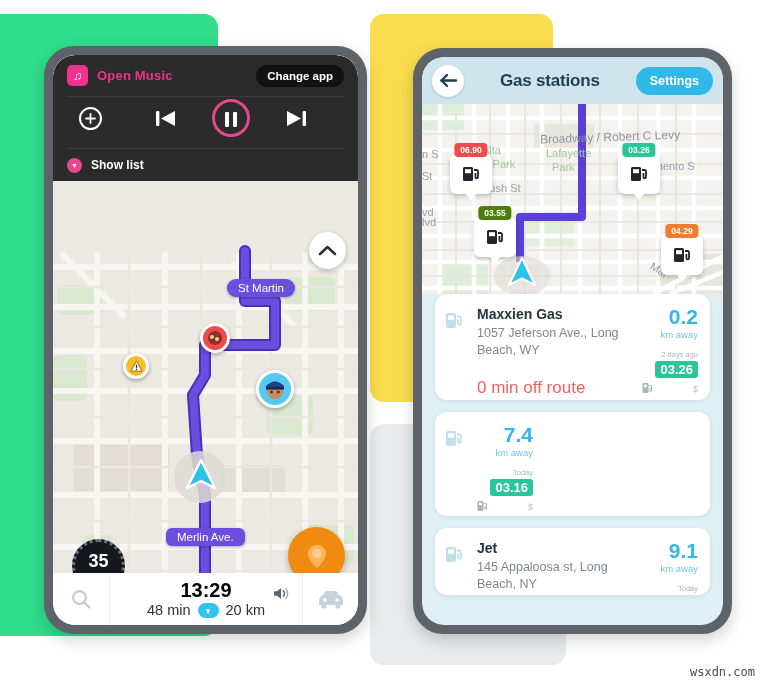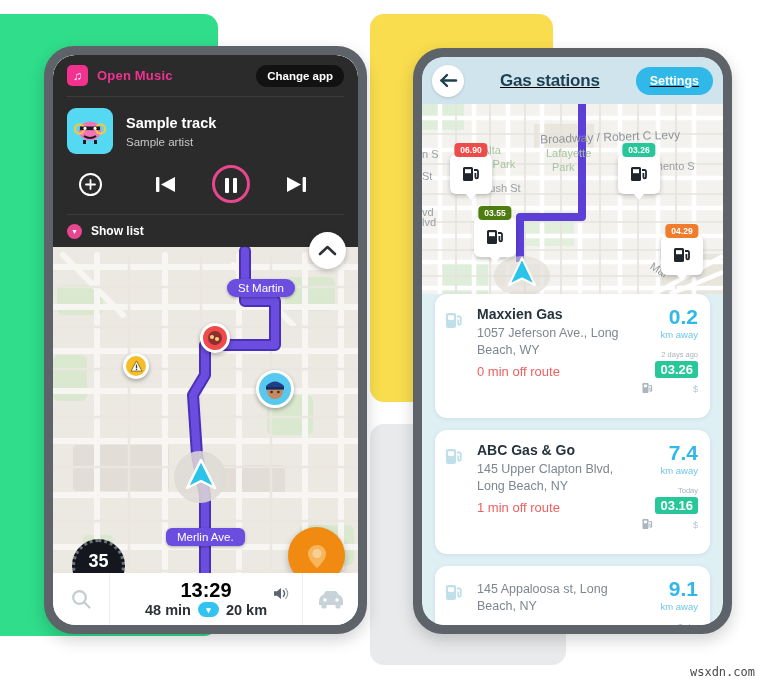--- a/index.html
+++ b/index.html
@@ -136,28 +136,28 @@
 
   .lbar {
     position: absolute; left: 0; bottom: 0; width: 100%; height: 52px;
     background: #fff; display: flex; align-items: center;
     border-bottom-left-radius: 22px; border-bottom-right-radius: 22px;
   }
   .lbar-sec { display: flex; align-items: center; justify-content: center; }
   .lbar-search { width: 57px; height: 100%; border-right: 1px solid #eceef0; }
   .lbar-mid { flex: 1; flex-direction: column; position: relative; }
   .lbar-time { font-size: 20px; font-weight: bold; color: #000000; line-height: 1.05; }
-  .lbar-eta { display: flex; align-items: flex-start; font-size: 14.5px; color: #2c3238; margin-top: 1px; font-weight: bold; }
+  .lbar-eta { display: flex; align-items: flex-end; font-size: 14.5px; color: #2c3238; margin-top: 1px; }
   .eta-chip { width: 21px; height: 15px; border-radius: 8px; background: #33c3f0; margin: 0 7px;
               display:flex; align-items:center; justify-content:center; color:#fff; font-size:9px; }
   .lbar-vol { position: absolute; right: 12px; top: 6px; }
   .lbar-car { width: 56px; height: 100%; border-left: 1px solid #eceef0; }
 
   
-  #phone-right { left: 413px; top: 48px; width: 319px; height: 586px; text-decoration: underline; }
+  #phone-right { left: 413px; top: 48px; width: 319px; height: 586px; }
   #phone-right .screen { background: #dff0f4; }
 
   .rhead {
     height: 47px; background: #cfe4ec; display: flex; align-items: center;
     padding: 0 10px; position: relative; z-index: 4;
   }
   .rback {
     width: 32px; height: 32px; border-radius: 50%; background: #fff;
     display: flex; align-items: center; justify-content: center;
     box-shadow: 0 1px 3px rgba(0,0,0,.15);
@@ -182,28 +182,28 @@
     position: absolute; top: -11px; left: 50%; transform: translateX(-50%);
     font-size: 8.5px; color: #fff; font-weight: bold; padding: 2px 6px;
     border-radius: 4px; white-space: nowrap;
   }
   .mlabel { position: absolute; color: #9aa0a6; font-size: 11px; white-space: nowrap; }
   .mlabel.park { color: #a7c4a0; }
 
   .rlist { position: absolute; left: 0; top: 237px; right: 0; bottom: 0; padding: 0 13px; }
   .gcard {
     background: #fff; border-radius: 12px; margin-bottom: 12px;
-    padding: 12px 12px 22px 10px; display: flex;
+    padding: 12px 12px 2px 10px; display: flex;
     box-shadow: 0 1px 4px rgba(30,60,80,.10);
   }
   .gcard-icon { width: 32px; flex: none; font-size: 19px; color: #b7dbe6; padding-top: 4px; }
   .gcard-body { flex: 1; min-width: 0; }
   .gname { font-size: 14px; font-weight: bold; color: #26323c; }
   .gaddr { font-size: 12.5px; color: #7c878f; line-height: 1.35; margin-top: 3px; }
-  .groute { font-size: 13px; color: #f06060; margin-top: 5px; }
+  .groute { font-size: 17px; color: #f06060; margin-top: 19px; }
   .gcard-right { width: 56px; flex: none; text-align: right; }
   .gdist { font-size: 21px; font-weight: bold; color: #2fb8e8; line-height: 1; }
   .gdistu { font-size: 9.5px; color: #6fc7e6; margin-top: 2px; }
   .gwhen { font-size: 7.5px; color: #a9b4bb; margin-top: 10px; }
   .gprice { display: inline-block; background: #27c79a; color: #fff; font-size: 13px;
             font-weight: bold; padding: 1px 5px; border-radius: 3px; margin-top: 2px; }
   .gfoot { display: flex; justify-content: space-between; align-items: center; margin-top: 4px;
            font-size: 9px; color: #b9c3c9; }
 
   .watermark {
@@ -352,39 +352,20 @@
         <svg width="19" height="13" viewBox="0 0 19 13">
           <path d="M2 10 L9.5 3 L17 10" fill="none" stroke="#2c3238" stroke-width="2.6" stroke-linecap="round" stroke-linejoin="round"></path>
         </svg>
       </div>
 
       <div class="music-panel">
         <div class="mp-row1">
           <span class="mp-applogo">♫</span>
           <span class="mp-appname">Open Music</span>
           <span class="mp-change">Change app</span>
-        </div>
-        <div class="mp-row2">
-          <div class="mp-art">
-            <svg class="wazeface" viewBox="0 0 32 26">
-              <ellipse cx="16" cy="13" rx="11" ry="9.5" fill="#f373b8"></ellipse>
-              <circle cx="5.5" cy="11" r="4.6" fill="none" stroke="#f2c744" stroke-width="2.4"></circle>
-              <circle cx="26.5" cy="11" r="4.6" fill="none" stroke="#f2c744" stroke-width="2.4"></circle>
-              <rect x="6" y="8.5" width="20" height="3.6" fill="#1c1c1c"></rect>
-              <circle cx="11" cy="10.4" r="1.6" fill="#fff"></circle>
-              <circle cx="21" cy="10.4" r="1.6" fill="#fff"></circle>
-              <path d="M10 18 Q16 22 22 18" fill="none" stroke="#1c1c1c" stroke-width="2"></path>
-              <rect x="9" y="22" width="3" height="4" fill="#1c1c1c"></rect>
-              <rect x="20" y="22" width="3" height="4" fill="#1c1c1c"></rect>
-            </svg>
-          </div>
-          <div class="mp-meta">
-            <div class="mp-title">Sample track</div>
-            <div class="mp-artist">Sample artist</div>
-          </div>
         </div>
         <div class="mp-controls">
           <div class="ctl ctl-plus">
             <svg width="13" height="13" viewBox="0 0 13 13">
               <line x1="6.5" y1="2" x2="6.5" y2="11" stroke="#fff" stroke-width="1.8" stroke-linecap="round"></line>
               <line x1="2" y1="6.5" x2="11" y2="6.5" stroke="#fff" stroke-width="1.8" stroke-linecap="round"></line>
             </svg>
           </div>
           <div class="ctl ctl-prev">
             <svg width="22" height="21" viewBox="0 0 22 21">
@@ -557,25 +538,20 @@
         </div>
 
         <div class="gcard">
           <div class="gcard-icon">
             <svg width="19" height="20" viewBox="0 0 19 20">
                 <rect x="1" y="3" width="10" height="15" rx="2" fill="#bfe0ea"></rect>
                 <rect x="3" y="5.4" width="6" height="4.4" fill="#fff"></rect>
                 <path d="M12 6.5 h2.4 a1.4 1.4 0 0 1 1.4 1.4 V13.5 a1.3 1.3 0 0 1-2.6 0 V9.6" fill="none" stroke="#bfe0ea" stroke-width="1.8"></path>
               </svg>
           </div>
-          <div class="gcard-body">
-            <div class="gname">ABC Gas &amp; Go</div>
-            <div class="gaddr">145 Upper Clapton Blvd, Long Beach, NY</div>
-            <div class="groute">1 min off route</div>
-          </div>
           <div class="gcard-right">
             <div class="gdist">7.4</div>
             <div class="gdistu">km away</div>
             <div class="gwhen">Today</div>
             <div class="gprice">03.16</div>
             <div class="gfoot">
               <span>
                 <svg width="11" height="12" viewBox="0 0 11 12">
                     <rect x="0.5" y="1" width="6" height="10" rx="1.2" fill="#aab6bd"></rect>
                     <rect x="2" y="2.6" width="3" height="2.6" fill="#fff"></rect>
@@ -589,20 +565,21 @@
 
         <div class="gcard">
           <div class="gcard-icon">
             <svg width="19" height="20" viewBox="0 0 19 20">
                 <rect x="1" y="3" width="10" height="15" rx="2" fill="#bfe0ea"></rect>
                 <rect x="3" y="5.4" width="6" height="4.4" fill="#fff"></rect>
                 <path d="M12 6.5 h2.4 a1.4 1.4 0 0 1 1.4 1.4 V13.5 a1.3 1.3 0 0 1-2.6 0 V9.6" fill="none" stroke="#bfe0ea" stroke-width="1.8"></path>
               </svg>
           </div>
           <div class="gcard-body">
+            <div class="gname">Jet</div>
             <div class="gaddr">145 Appaloosa st, Long Beach, NY</div>
           </div>
           <div class="gcard-right">
             <div class="gdist">9.1</div>
             <div class="gdistu">km away</div>
             <div class="gwhen">Today</div>
           </div>
         </div>
 
       </div>

